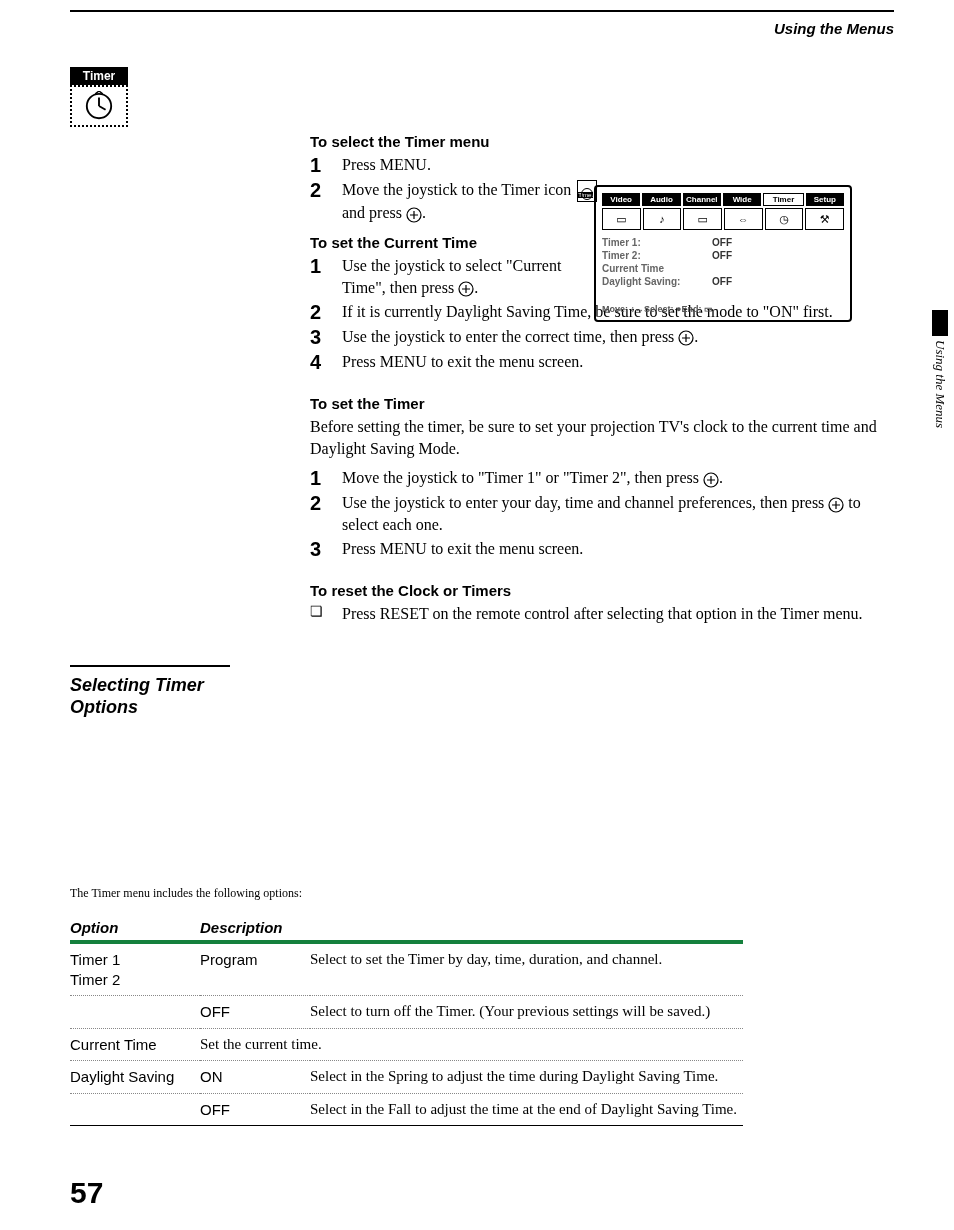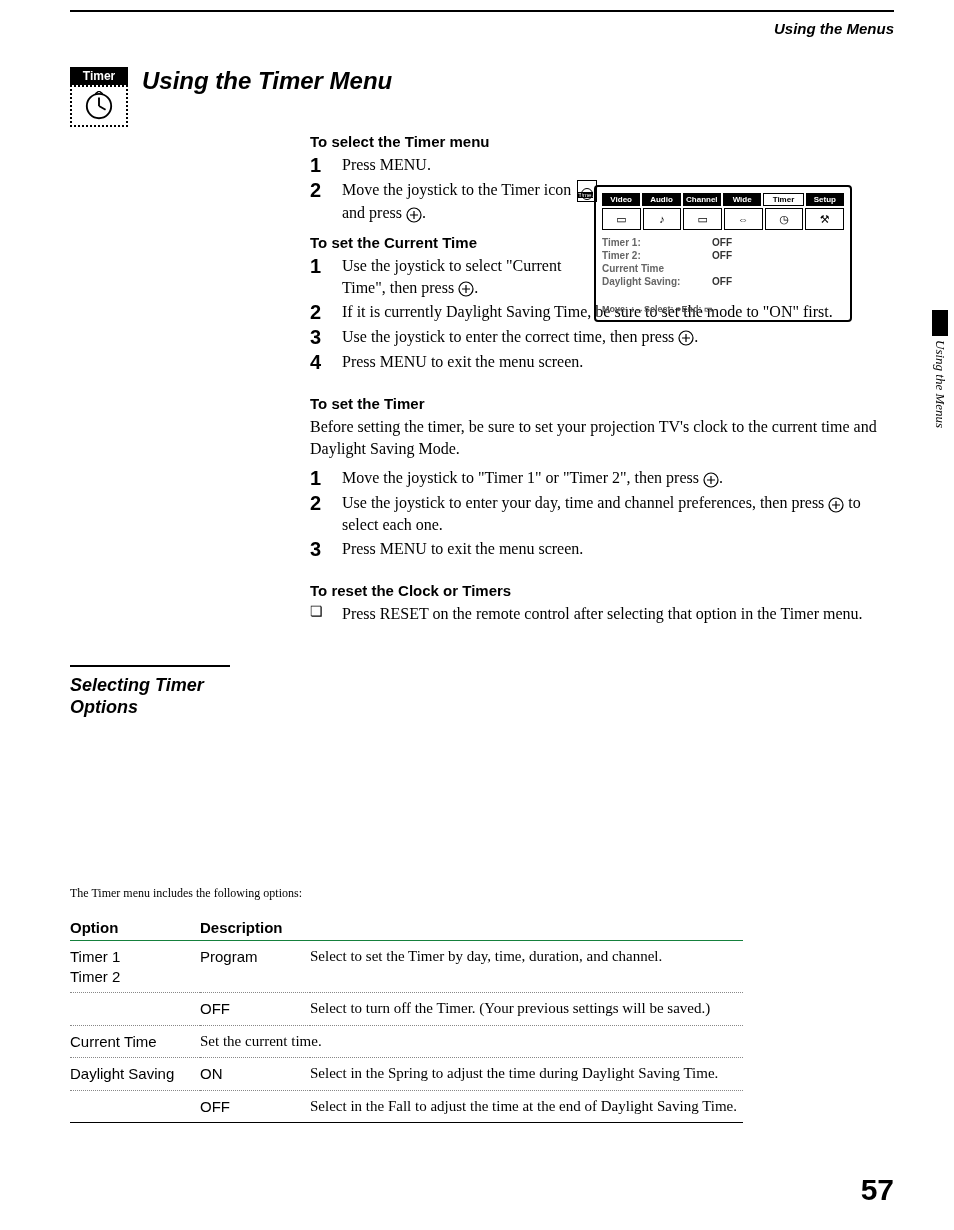--- a/index.html
+++ b/index.html
@@ -242,42 +242,43 @@
     line-height: 1.35;
   }
   table.opts {
     width: 100%;
     border-collapse: collapse;
     font-size: 15px;
   }
   table.opts th {
     text-align: left;
     font-family: Arial, Helvetica, sans-serif;
+    font-style: italic;
     font-weight: bold;
     padding: 4px 6px 4px 0;
-    border-bottom: 1px solid #15803d;
+    border-bottom: 4px solid #15803d;
   }
   table.opts td {
     padding: 6px 6px 6px 0;
     vertical-align: top;
     border-bottom: 1px dotted #888;
     line-height: 1.3;
   }
   table.opts .opt-col {
     font-family: Arial, Helvetica, sans-serif;
     width: 130px;
   }
   table.opts .val-col {
     font-family: Arial, Helvetica, sans-serif;
     width: 110px;
     margin-top: 29px;
   }
   table.opts tr.last td { border-bottom: 1px solid #000; }
   .page-num {
-    text-align: right;
+    text-align: left;
     font-family: Arial, Helvetica, sans-serif;
     font-weight: 900;
     font-size: 30px;
     margin-top: 50px;
   }
   .body-text { font-size: 16px; line-height: 1.35; }
 </style>
 </head>
 <body>
 
@@ -289,21 +290,20 @@
     <div class="timer-badge">
       <div class="label">Timer</div>
       <div class="icon-box">
         <svg viewBox="0 0 32 32">
             <circle cx="16" cy="16" r="13" fill="none" stroke="#000" stroke-width="2"></circle>
             <path d="M16 16 L16 7 M16 16 L23 20" stroke="#000" stroke-width="2" fill="none"></path>
             <path d="M12 3 L16 0 L20 3" stroke="#000" stroke-width="1.5" fill="none"></path>
           </svg>
       </div>
     </div>
-    <h1 class="title">Using the Timer Menu</h1>
   </div>
 
   <div class="osd-box">
     <div class="osd-tabs">
       <div class="tab">Video</div>
       <div class="tab">Audio</div>
       <div class="tab">Channel</div>
       <div class="tab">Wide</div>
       <div class="tab sel">Timer</div>
       <div class="tab">Setup</div>

